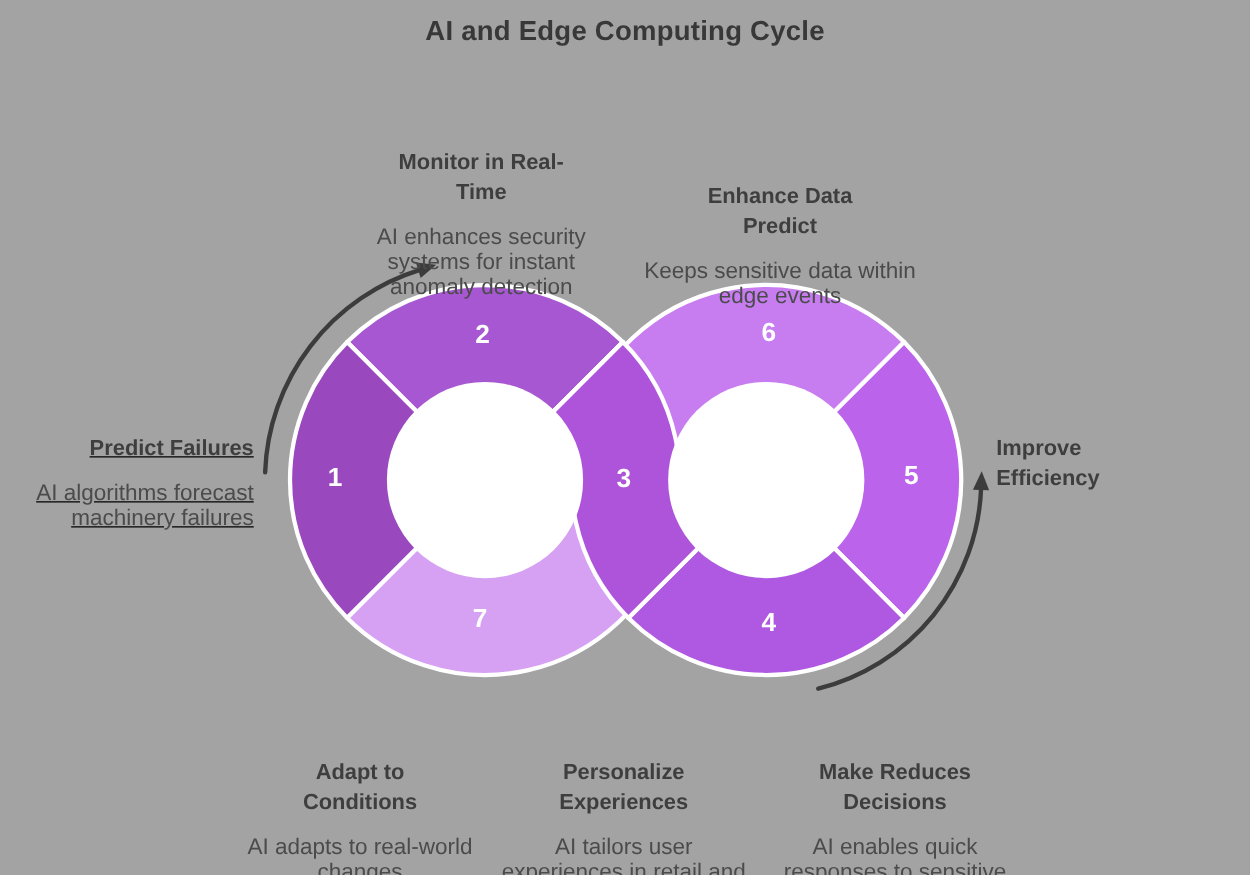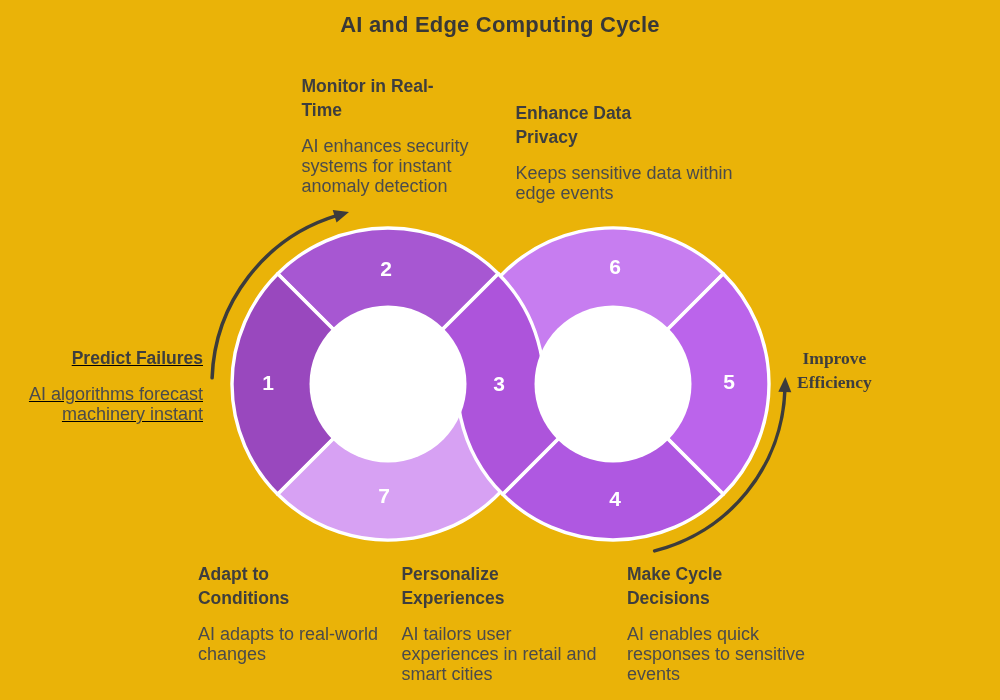--- a/index.html
+++ b/index.html
@@ -1,26 +1,26 @@
 <!DOCTYPE html>
 <html><head>
 <meta charset="utf-8">
 <style>
   html,body{margin:0;padding:0;background:#ffffff;}
   body{width:1000px;height:700px;overflow:hidden;font-family:"Liberation Sans",sans-serif;}
-  #stage{position:relative;width:1000px;height:700px;background:#eab308;}
+  #stage{position:relative;width:1000px;height:700px;background:#a3a3a3;}
   #cycle-svg{position:absolute;left:0;top:0;}
   .page-title{
     position:absolute;left:500px;top:12px;transform:translateX(-50%);
     font-size:22px;font-weight:700;color:#383838;white-space:nowrap;letter-spacing:.2px;
   }
   .label-block{position:absolute;}
-  .label-block.centered{transform:translateX(-50%);text-align:left;}
+  .label-block.centered{transform:translateX(-50%);text-align:center;margin-top:43px;}
   .label-block.right-al{text-align:right;text-decoration:underline;}
-  .label-block.left-al{text-align:center;font-family:Liberation Serif, serif;}
+  .label-block.left-al{text-align:left;}
   .step-heading{
     font-size:17.5px;font-weight:700;color:#3E3E3E;line-height:24px;
     white-space:pre-line;
   }
   .step-body{
     margin-top:14px;font-size:18px;font-weight:400;color:#4B4B4B;line-height:20px;
     white-space:pre-line;
   }
   svg .num-label{
     font-family:"Liberation Sans",sans-serif;font-size:21px;font-weight:700;
@@ -77,29 +77,29 @@
   <div class="label-block centered" style="left:385px;top:74px;">
     <div class="step-heading">Monitor in Real-
 Time</div>
     <div class="step-body">AI enhances security
 systems for instant
 anomaly detection</div>
   </div>
 
   <div class="label-block centered" style="left:624px;top:101px;">
     <div class="step-heading">Enhance Data
-Privacy</div>
+Predict</div>
     <div class="step-body">Keeps sensitive data within
 edge events</div>
   </div>
 
   <div class="label-block right-al" style="right:797px;top:346px;">
     <div class="step-heading">Predict Failures</div>
     <div class="step-body">AI algorithms forecast
-machinery instant</div>
+machinery failures</div>
   </div>
 
   <div class="label-block left-al" style="left:797px;top:346px;">
     <div class="step-heading">Improve
 Efficiency</div>
   </div>
 
   <div class="label-block centered" style="left:288px;top:562px;">
     <div class="step-heading">Adapt to
 Conditions</div>
@@ -109,20 +109,20 @@
 
   <div class="label-block centered" style="left:499px;top:562px;">
     <div class="step-heading">Personalize
 Experiences</div>
     <div class="step-body">AI tailors user
 experiences in retail and
 smart cities</div>
   </div>
 
   <div class="label-block centered" style="left:716px;top:562px;">
-    <div class="step-heading">Make Cycle
+    <div class="step-heading">Make Reduces
 Decisions</div>
     <div class="step-body">AI enables quick
 responses to sensitive
 events</div>
   </div>
 
 </div>
 
 </body></html>

